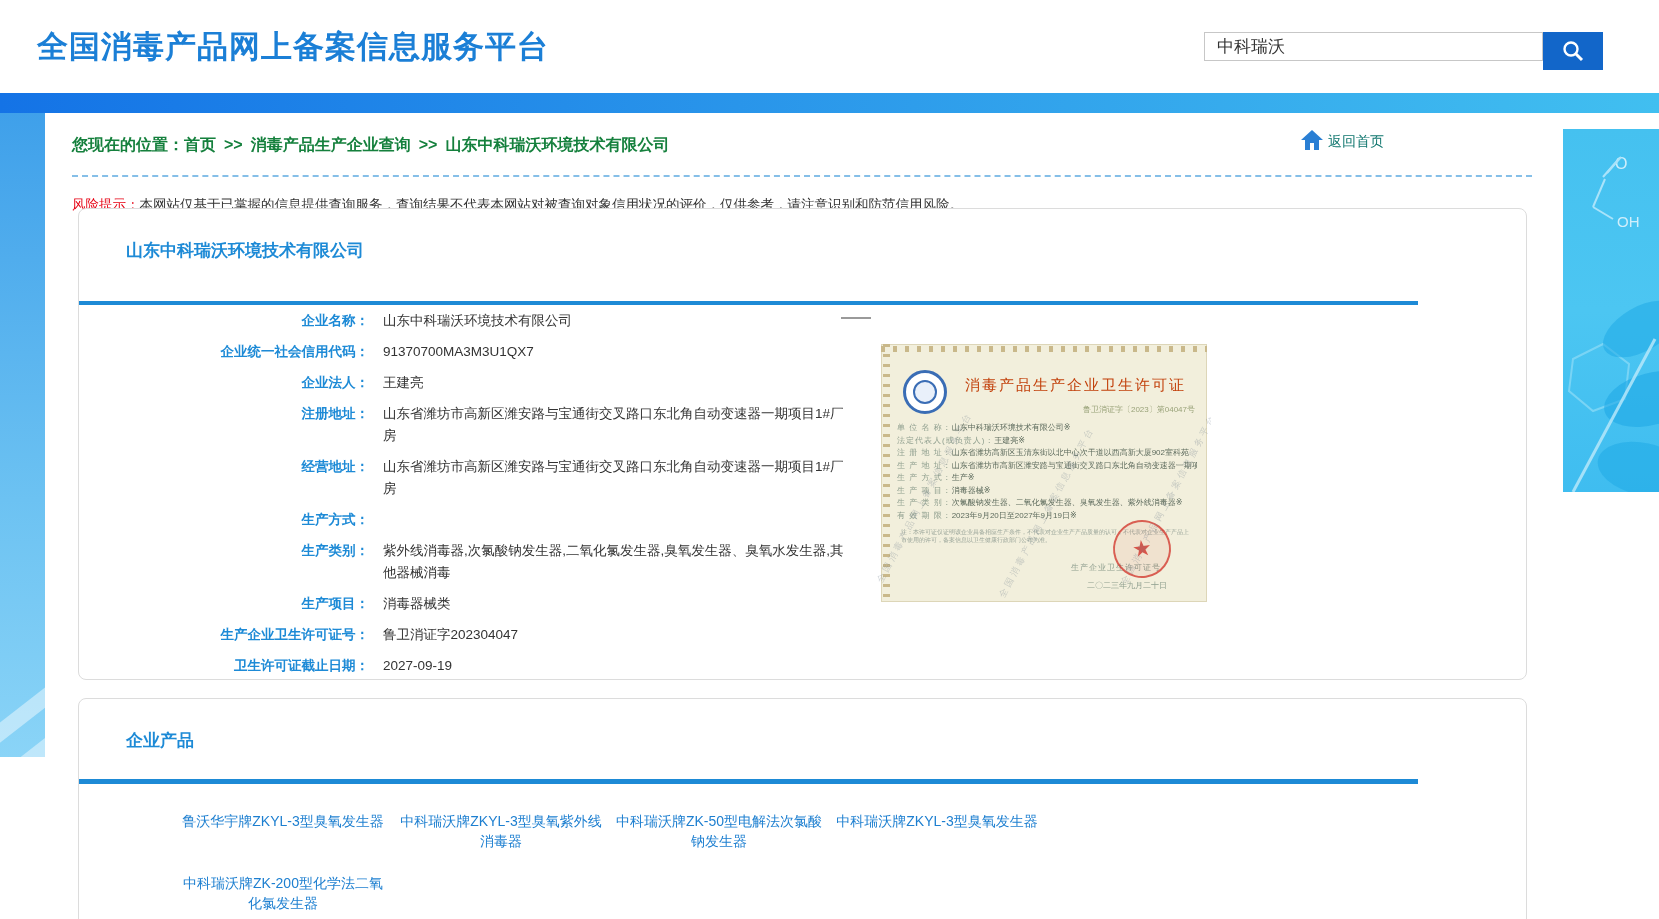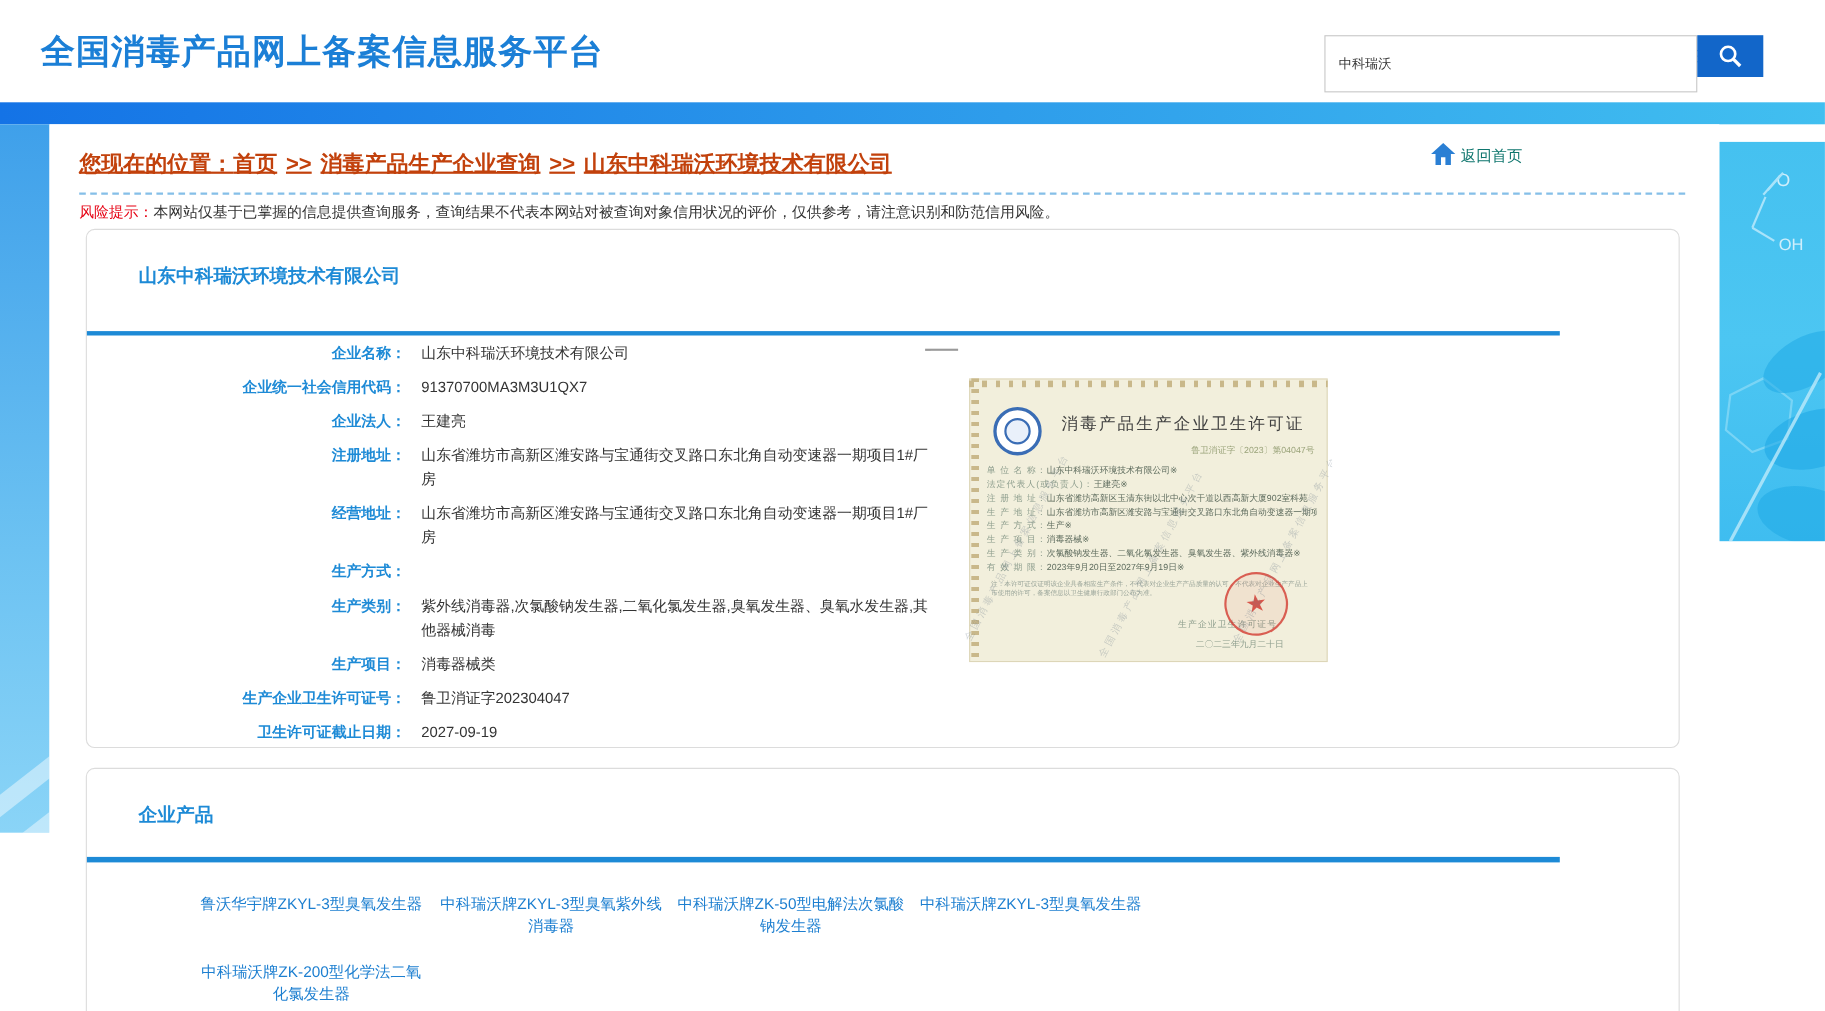--- a/index.html
+++ b/index.html
@@ -8,40 +8,40 @@
     position:relative; overflow:hidden; background:#fff;
     font-family:"Liberation Sans","DejaVu Sans",sans-serif; color:#333;
   }
   
   .header { position:absolute; top:0; left:0; width:1659px; height:93px; background:#fff; }
   .site-title { position:absolute; left:37px; top:26px; font-size:31px; font-weight:bold; color:#1b7fd6; letter-spacing:1px; white-space:nowrap; }
   .top-nav { position:absolute; top:12px; right:57px; font-size:14px; color:#1f7fd4; white-space:nowrap;margin-top:30px; }
   .top-nav .nav-link { cursor:pointer; color:#1f7fd4; }
   .top-nav .arrow { font-size:10px; margin:0 18px 0 8px; color:#1f7fd4; vertical-align:1px; }
   .search-wrap { position:absolute; top:32px; left:1204px; width:399px; height:38px; display:flex; }
-  .search-input { width:339px; height:52px; border:1px solid #c7c7c7; padding:0 12px; font-size:12px; color:#333; outline:none; font-family:inherit; }
+  .search-input { width:339px; height:29px; border:1px solid #c7c7c7; padding:0 12px; font-size:17px; color:#333; outline:none; font-family:inherit; }
   .search-btn { width:60px; height:38px; background:#1266c9; border:none; cursor:pointer; display:flex; align-items:center; justify-content:center; }
   
   .band { position:absolute; top:93px; left:0; width:1659px; height:20px;
     background:linear-gradient(90deg,#1473e6 0%, #2e9deb 55%, #41bff0 100%); }
   .left-strip { position:absolute; top:113px; left:0; width:45px; height:644px; overflow:hidden;
     background:linear-gradient(180deg,#3fa0ea 0%, #6cc2f2 60%, #8ad4f7 100%); }
   .left-strip .streak { position:absolute; background:rgba(255,255,255,.45); }
   .streak1 { width:90px; height:16px; left:-30px; top:600px; transform:rotate(-38deg); }
   .streak2 { width:90px; height:26px; left:-25px; top:648px; transform:rotate(-38deg); background:rgba(255,255,255,.3); }
   .right-strip { position:absolute; top:129px; left:1563px; width:96px; height:363px; overflow:hidden;
     background:linear-gradient(180deg,#45c1f0 0%, #4cc6f2 50%, #3fbdf0 100%); }
   
   .main-panel { position:absolute; top:113px; left:45px; width:1518px; height:806px; background:#fff; }
-  .breadcrumb { position:absolute; left:27px; top:22px; font-size:20px; font-weight:bold; color:#c2410c; white-space:nowrap;text-decoration:underline; }
+  .breadcrumb { position:absolute; left:27px; top:22px; font-size:16px; font-weight:bold; color:#15803d; white-space:nowrap; }
   .breadcrumb .sep { margin:0 8px; }
   .breadcrumb .bc-link { cursor:pointer; }
   .back-home { position:absolute; left:1255px; top:16px; display:flex; align-items:flex-end; cursor:pointer; color:#0f766e; font-size:14px; }
   .dashed-line { position:absolute; left:27px; top:62px; width:1460px; border-top:2px dashed #85bfe8; }
-  .risk { position:absolute; left:27px; top:70px; font-size:13.5px; line-height:20px; width:1430px; }
+  .risk { position:absolute; left:27px; top:82px; font-size:13.5px; line-height:20px; width:1430px; }
   .risk .risk-label { color:#e60012; }
   
   .card { position:absolute; left:33px; width:1449px; background:#fff; border:1px solid #dcdcdc; border-radius:8px; }
   .card1 { top:95px; height:472px; }
   .card2 { top:585px; height:300px; }
   .card-title { position:absolute; left:47px; top:30px; font-size:17px; font-weight:bold; color:#1d8ad6; }
   .title-underline { position:absolute; left:0; background:#1d8ad6; width:1339px; }
   .card1 .title-underline { top:92px; height:4px; }
   .card2 .title-underline { top:80px; height:5px; }
   
@@ -54,21 +54,21 @@
   .cert-box { position:absolute; left:767px; top:110px; width:365px; height:290px; background:#fff; overflow:hidden; }
   .cert { position:absolute; left:35px; top:25px; width:326px; height:258px; background:#f2efdc;
     box-shadow:0 0 0 1px #ddd6b8 inset; }
   .cert-perf { position:absolute; left:2px; top:0; width:7px; height:258px;
     background:repeating-linear-gradient(180deg,#c9b88a 0 3px, transparent 3px 10px); }
   .cert-topstrip { position:absolute; left:0; top:2px; width:326px; height:6px;
     background:repeating-linear-gradient(90deg,#c9b88a 0 4px, transparent 4px 12px); }
   .emblem { position:absolute; left:22px; top:26px; width:44px; height:44px; border-radius:50%;
     border:3px solid #3a6db5; background:#fff; display:flex; align-items:center; justify-content:center; }
   .emblem-inner { width:24px; height:24px; border-radius:50%; border:2px solid #3a6db5; background:#e9f0fa; }
-  .cert-title { position:absolute; left:84px; top:32px; font-size:15px; letter-spacing:2px; color:#404040; white-space:nowrap; }
+  .cert-title { position:absolute; left:84px; top:32px; font-size:15px; letter-spacing:2px; color:#c2410c; white-space:nowrap; }
   .cert-no { position:absolute; right:12px; top:60px; font-size:8px; color:#9aa37a; }
   .cert-lines { position:absolute; left:16px; top:78px; width:300px; }
   .cline { font-size:8px; line-height:12.5px; white-space:nowrap; overflow:hidden; }
   .cline .cl { color:#8e9e8e; letter-spacing:1px; }
   .cline .cv { color:#5d6b5d; }
   .cert-fine { position:absolute; left:20px; top:184px; width:290px; font-size:6px; line-height:8px; color:#9aa59a; filter:blur(.3px); }
   .cert-issuer { position:absolute; right:46px; top:218px; font-size:8px; color:#8e9e8e; letter-spacing:1px; }
   .cert-date { position:absolute; right:40px; top:236px; font-size:8px; color:#8e9e8e; }
   .seal { position:absolute; left:232px; top:176px; width:58px; height:58px; border-radius:50%;
     border:2.5px solid rgba(210,50,40,.75); color:rgba(210,50,40,.8); display:flex; align-items:center; justify-content:center;

